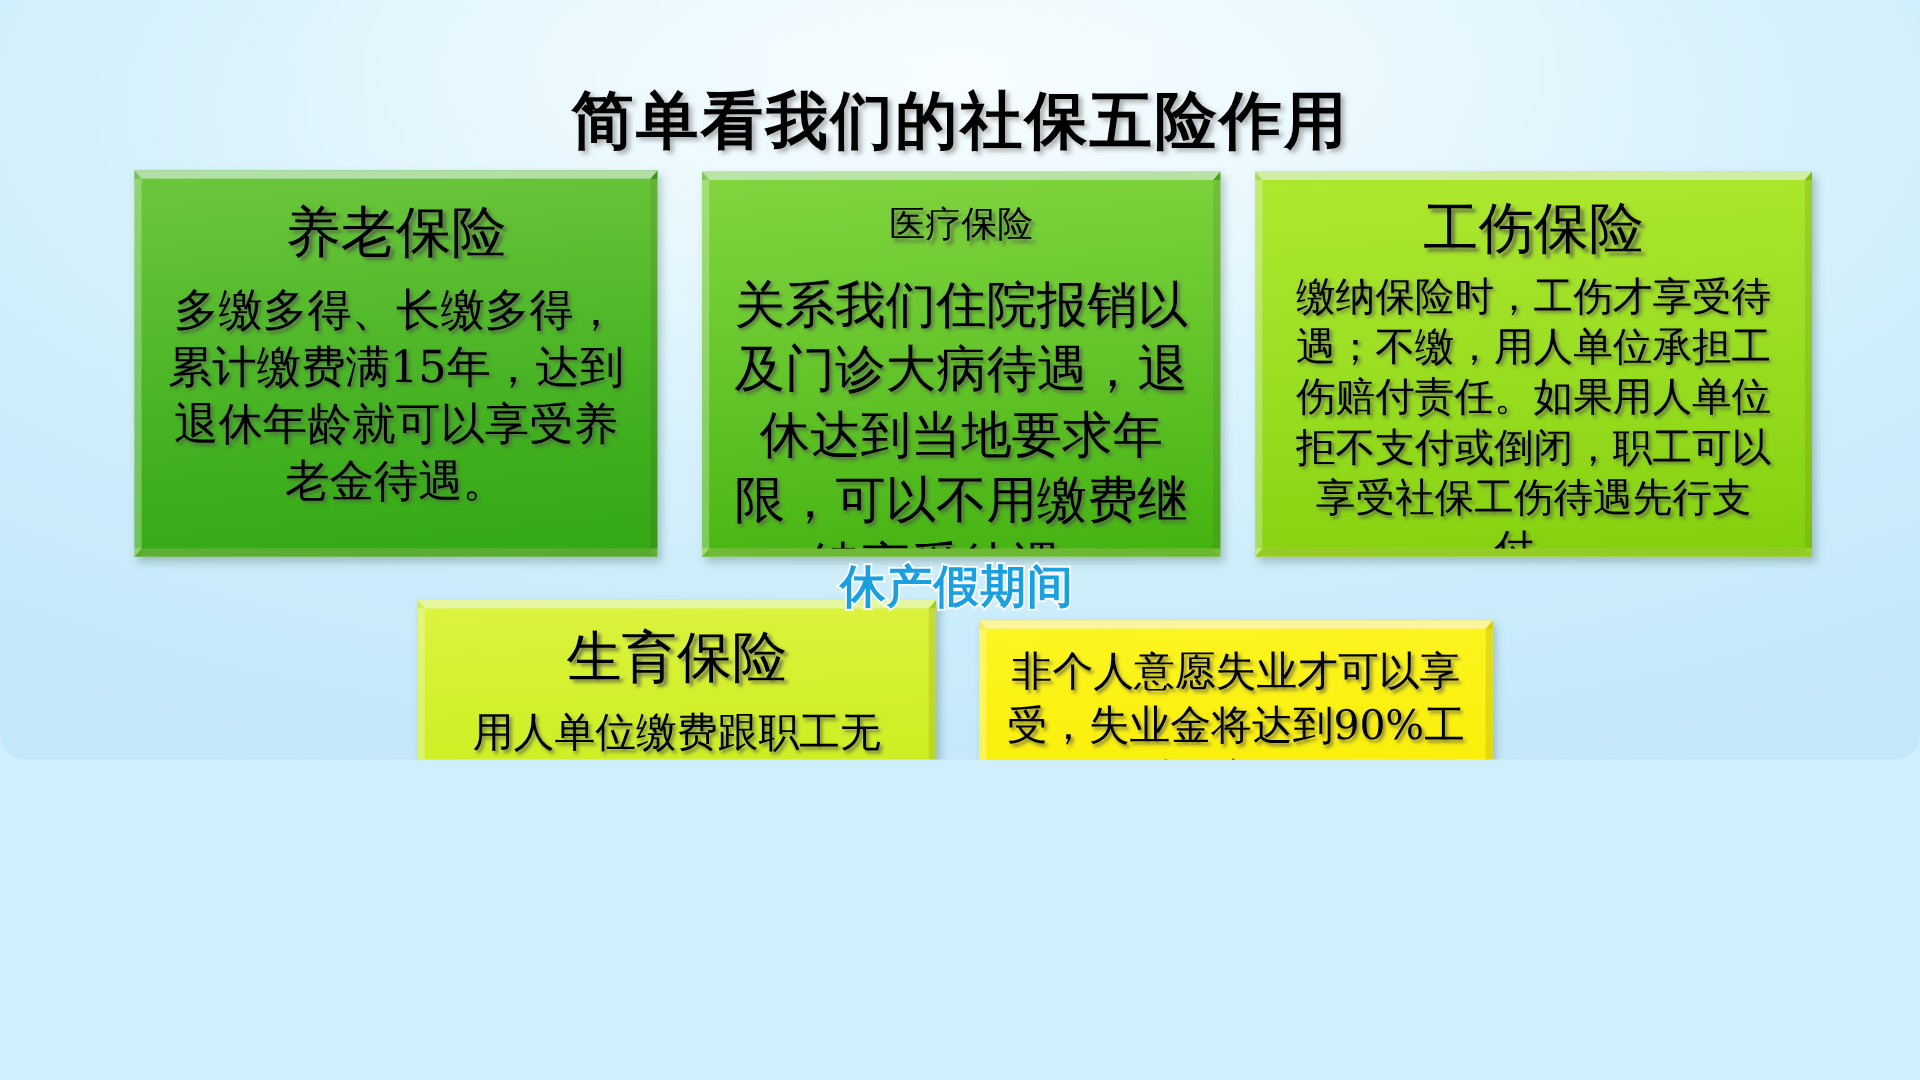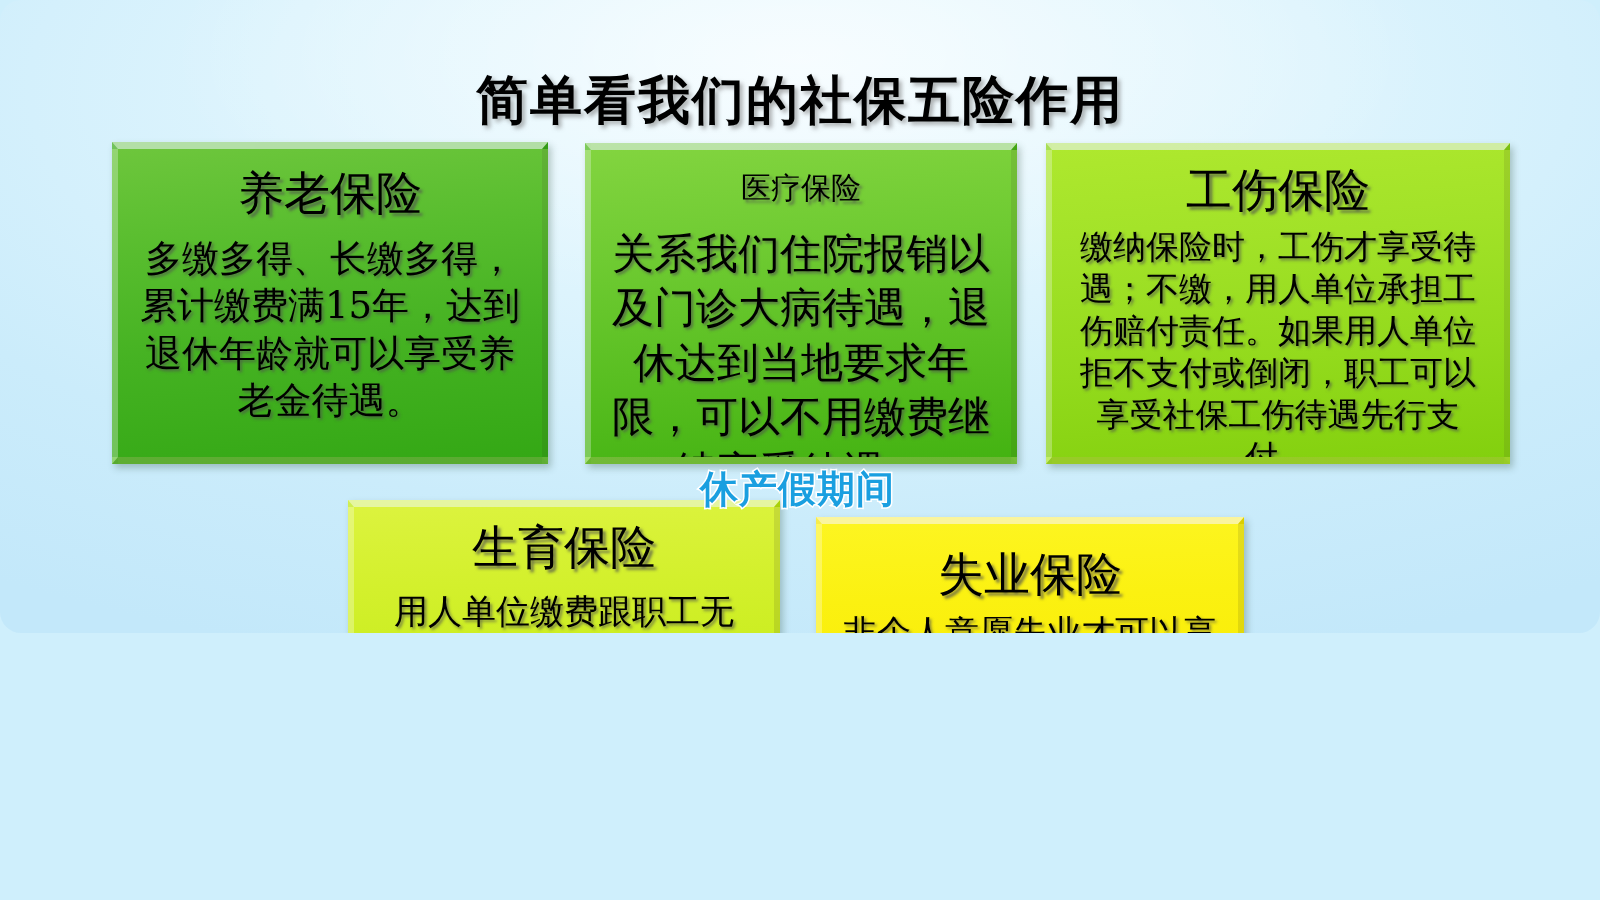--- a/index.html
+++ b/index.html
@@ -200,21 +200,20 @@
     <div class="card-title">工伤保险</div>
     <div class="card-body">缴纳保险时，工伤才享受待遇；不缴，用人单位承担工伤赔付责任。如果用人单位拒不支付或倒闭，职工可以享受社保工伤待遇先行支付。</div>
   </div>
 
   <div class="card" id="card-3">
     <div class="card-title">生育保险</div>
     <div class="card-body">用人单位缴费跟职工无关，生孩子报销部分产前检查和住院费用。休产假期间，享受生育津贴待遇。</div>
   </div>
 
   <div class="card" id="card-4">
-    <div class="card-title">失业保险</div>
     <div class="card-body">非个人意愿失业才可以享受，失业金将达到90%工资，同时国家代缴医保。</div>
   </div>
 
   <div class="watermark">休产假期间</div>
 
   <div class="band-a"></div>
   <div class="band-b"></div>
   <div class="band-c"></div>
 
   <div class="toolbar">

